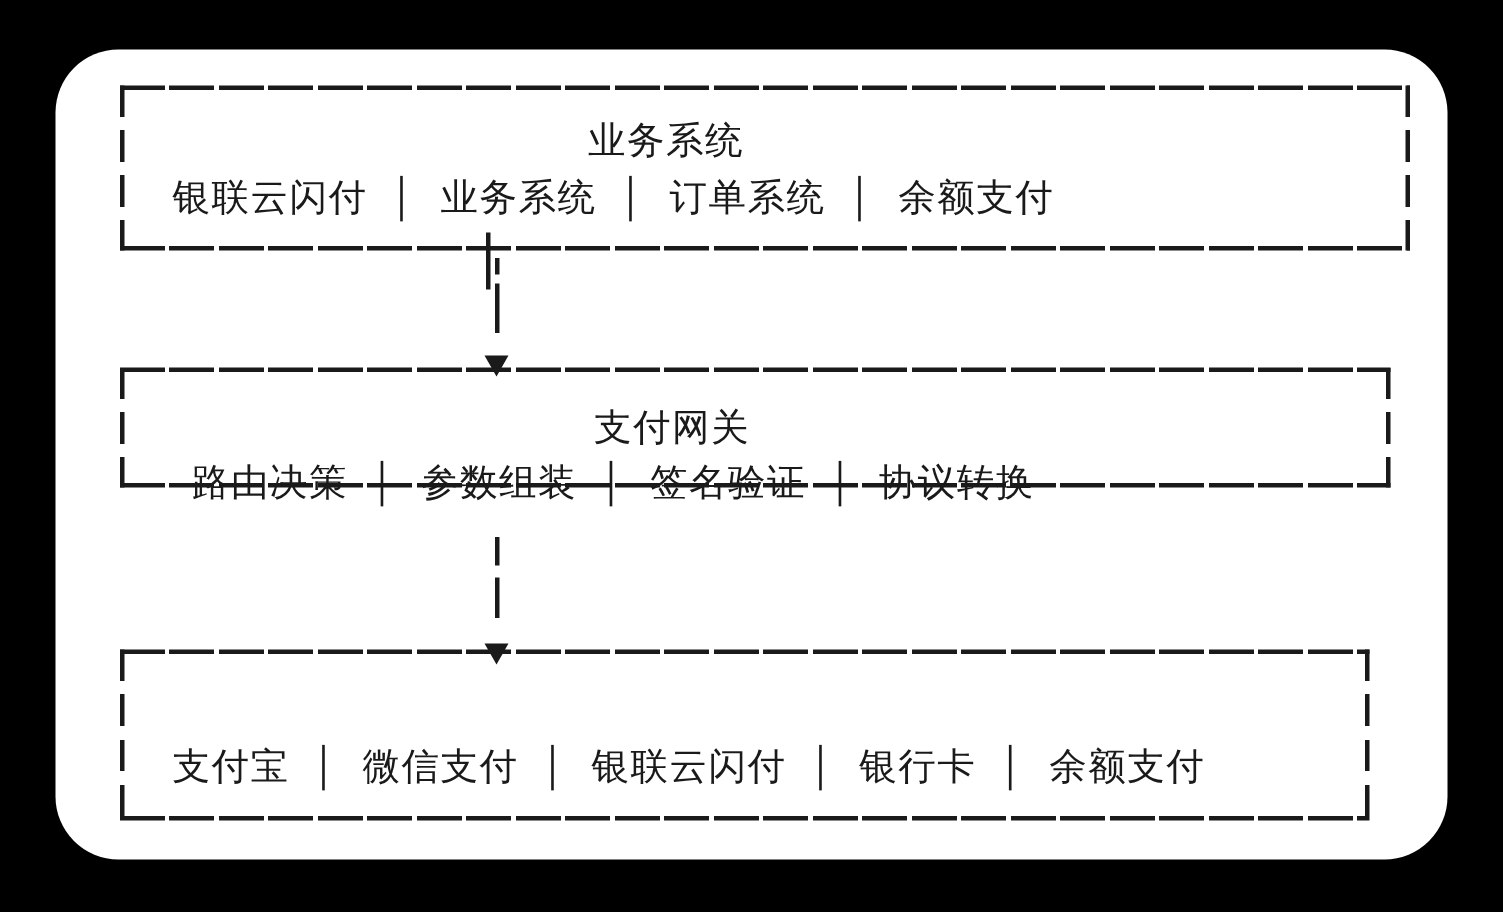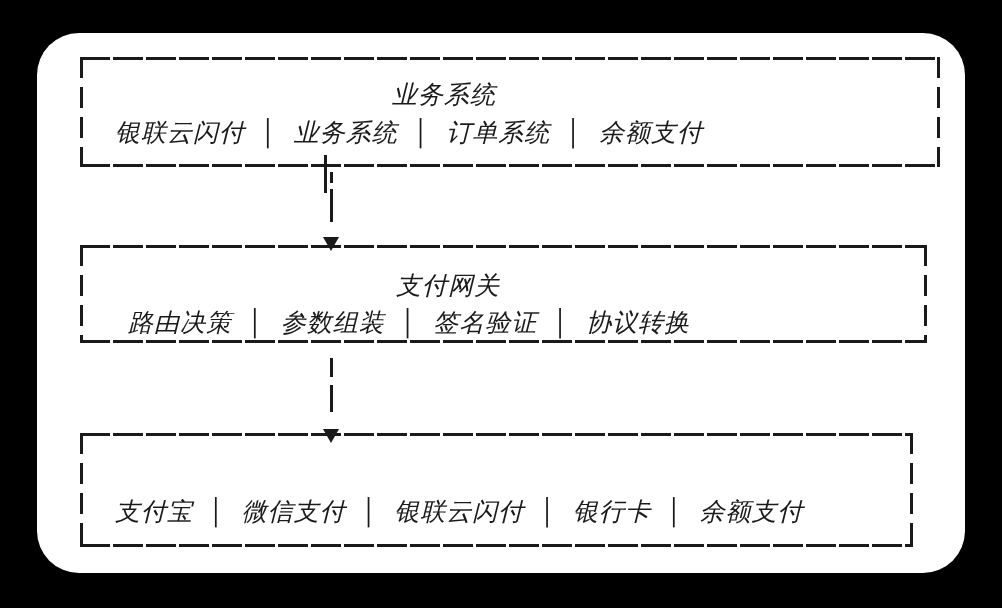--- a/index.html
+++ b/index.html
@@ -1,20 +1,20 @@
 <!DOCTYPE html>
 <html style="--background: #000000; --card: #ffffff; --ink: #1a1a1a;"><head>
 <meta charset="utf-8">
 <style>
   :root{
     --background:#000000;
     --card:#ffffff;
     --ink:#1a1a1a;
   }
-  *{margin:0;padding:0;box-sizing:border-box;font-style:italic;}
+  *{margin:0;padding:0;box-sizing:border-box;}
   html,body{width:1002px;height:608px;overflow:hidden;}
   body{
     background:var(--background);
     font-family:"Liberation Sans","DejaVu Sans",sans-serif;
     color:var(--ink);
   }
   .stage{position:relative;width:1002px;height:608px;background:var(--background);}
   .card{
     position:absolute;left:37px;top:33px;width:928px;height:540px;
     background:var(--card);border-radius:42px;
@@ -25,21 +25,21 @@
     background-image:
       repeating-linear-gradient(90deg,  var(--ink) 0 30px, transparent 30px 33px),
       repeating-linear-gradient(90deg,  var(--ink) 0 30px, transparent 30px 33px),
       repeating-linear-gradient(180deg, var(--ink) 0 21px, transparent 21px 30px),
       repeating-linear-gradient(180deg, var(--ink) 0 21px, transparent 21px 30px);
     background-size:100% 3px,100% 3px,3px 100%,3px 100%;
     background-position:0 0,0 100%,0 0,100% 0;
     background-repeat:no-repeat;
   }
   .box1{left:43px;top:24px;width:860px;height:110px;}
-  .box2{left:43px;top:212px;width:847px;height:98px;}
+  .box2{left:43px;top:212px;width:847px;height:80px;}
   .box3{left:43px;top:400px;width:833px;height:114px;}
 
   .box-title{
     position:absolute;transform:translateX(-50%);
     font-size:25px;line-height:28px;letter-spacing:1px;white-space:nowrap;
   }
   .t1{left:364px;top:23px;}
   .t2{left:368px;top:26px;}
   .t3{left:375px;top:25px;}
 

